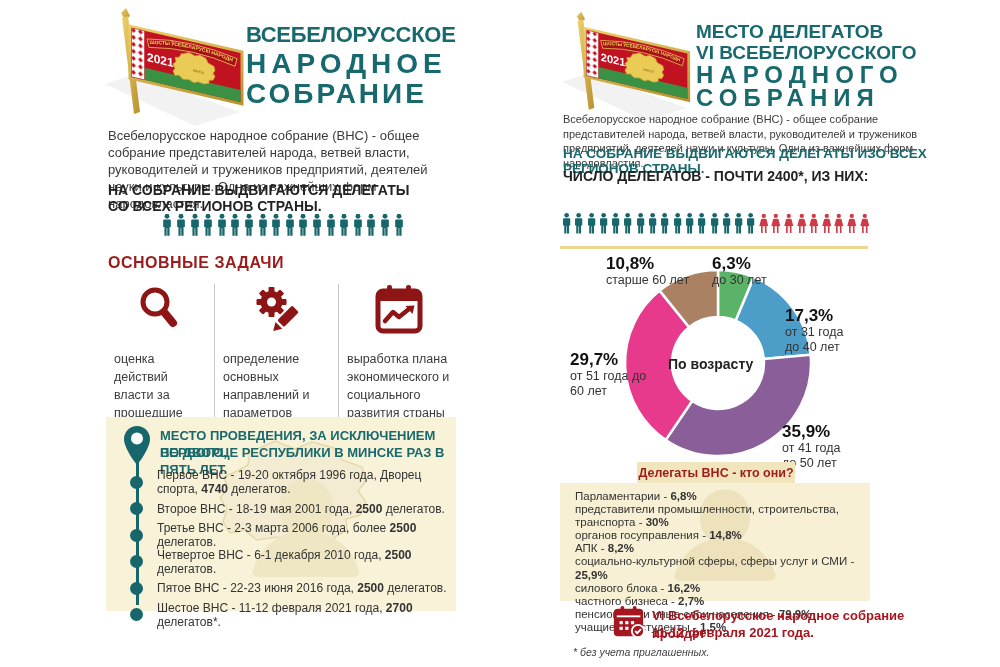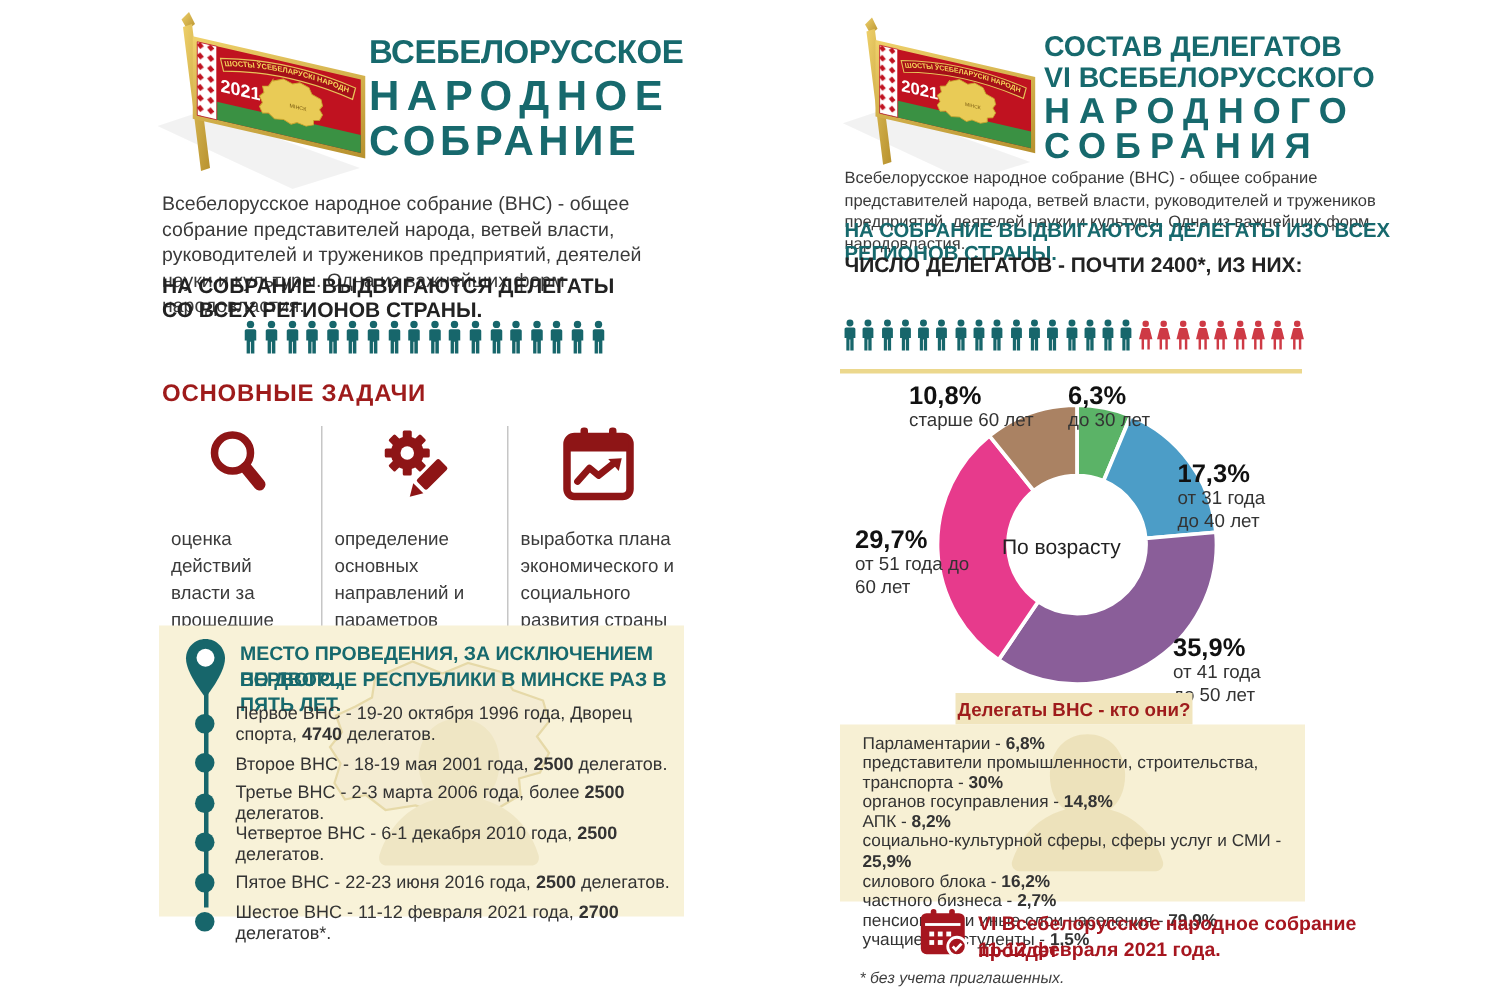--- a/index.html
+++ b/index.html
@@ -9,21 +9,21 @@
   
   .teal{color:#17696d;}
   .t-l1{font-size:22px;font-weight:bold;letter-spacing:-.3px;line-height:26px;}
   .t-l2{font-size:28px;font-weight:bold;letter-spacing:5px;line-height:30px;}
   .t-l3{font-size:28px;font-weight:bold;letter-spacing:3px;line-height:30px;}
   .rt-l1{font-size:19px;font-weight:bold;line-height:21px;}
   .rt-l2{font-size:24px;font-weight:bold;letter-spacing:6px;line-height:23px;}
   .desc{font-size:13px;line-height:17px;color:#3a3a3a;}
   .desc-sm{font-size:11px;line-height:14.5px;color:#3a3a3a;}
   .center{text-align:left;}
-  .b{font-weight:normal;}
+  .b{font-weight:bold;}
   .h-dark{font-size:14px;font-weight:bold;color:#222;line-height:18px;}
   .h-teal{font-size:13.5px;font-weight:bold;color:#17696d;}
   .h-red{font-size:16px;font-weight:bold;color:#9e1b1b;letter-spacing:.5px;}
   
   .people{display:flex;justify-content:center;align-items:flex-end;}
   .people svg{display:block;}
   .man-teal{fill:#17666b;}
   .woman-red{fill:#ce3a45;}
   
   .tasks{display:flex;}
@@ -279,21 +279,21 @@
       <rect x="1.5" y="1.5" width="13" height="49" fill="url(#ornR)" stroke="#c01220" stroke-width="0.5"></rect>
       <path d="M17,9 Q62,-1 107,8 L105,16 Q62,7 19,17 Z" fill="#a50f18" stroke="#e8c55a" stroke-width="0.8"></path>
       <path id="ribbonPathR" d="M20,13.5 Q62,4 104,12.5" fill="none"></path>
       <text font-size="5" fill="#f7d65a" font-weight="bold"><textPath href="#ribbonPathR">ШОСТЫ ЎСЕБЕЛАРУСКІ НАРОДНЫ СХОД</textPath></text>
       <text x="17" y="31" font-size="12" font-weight="bold" fill="#fff">2021</text>
       <path d="M52,16 l7,-3 6,2 5,-2 6,2 2,4 6,2 1,4 -2,3 2,3 -2,4 -4,1 0,3 -5,2 -6,-1 -4,2 -5,-2 -6,1 -4,-3 -4,1 -2,-4 2,-3 -2,-4 3,-3 -1,-4 4,-1 3,-5 z" fill="#e9cb56" stroke="#caa52f" stroke-width="0.6"></path>
       <text x="63" y="31" font-size="3.6" fill="#7a5b10">МІНСК</text>
     </g>
   </svg>
 
-  <div class="abs teal rt-l1" style="left:696px;top:21px">СОСТАВ ДЕЛЕГАТОВ</div>
+  <div class="abs teal rt-l1" style="left:696px;top:21px">МЕСТО ДЕЛЕГАТОВ</div>
   <div class="abs teal rt-l1" style="left:696px;top:42px">VI ВСЕБЕЛОРУССКОГО</div>
   <div class="abs teal rt-l2" style="left:696px;top:63px">НАРОДНОГО</div>
   <div class="abs teal rt-l2" style="left:696px;top:86px">СОБРАНИЯ</div>
 
   <div class="abs desc-sm" style="left:563px;top:112px;width:382px">Всебелорусское народное собрание (ВНС) - общее собрание представителей народа, ветвей власти, руководителей и тружеников предприятий, деятелей науки и культуры. Одна из важнейших форм народовластия.</div>
 
   <div class="abs h-teal" style="left:563px;top:146px;width:390px">НА СОБРАНИЕ ВЫДВИГАЮТСЯ ДЕЛЕГАТЫ ИЗО ВСЕХ РЕГИОНОВ СТРАНЫ.</div>
 
   <div class="abs h-dark center" style="left:563px;top:167px;width:375px">ЧИСЛО ДЕЛЕГАТОВ - ПОЧТИ 2400*, ИЗ НИХ:</div>
 

